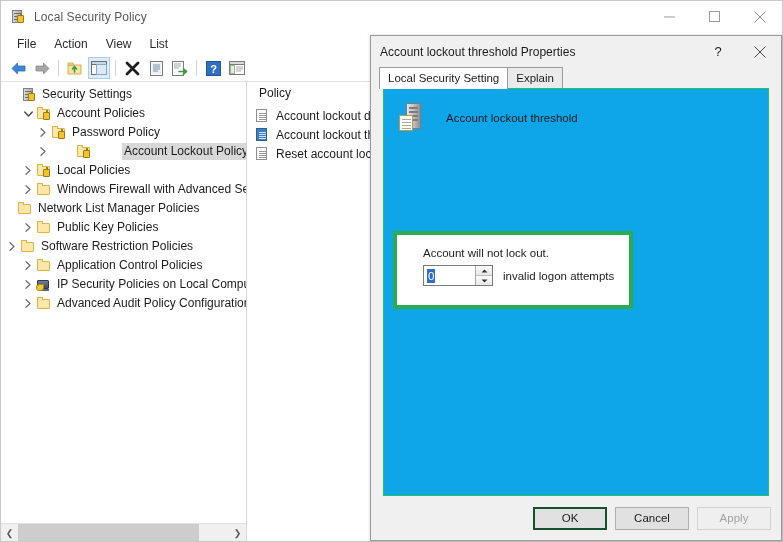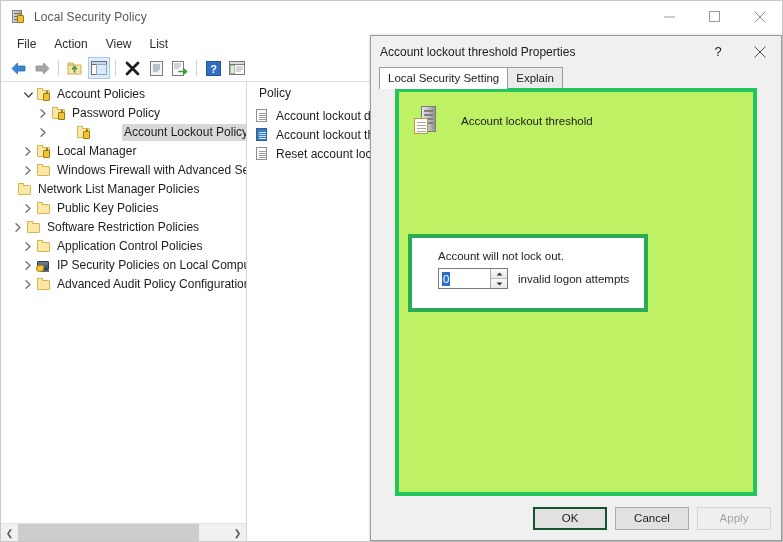--- a/index.html
+++ b/index.html
@@ -289,23 +289,23 @@
   }
   .tab.active {
     background: #ffffff;
     padding-bottom: 4px;
     margin-bottom: -1px;
     z-index: 3;
   }
 
   .tab-body {
     flex: 1 1 auto;
-    margin: 0 24px;
-    background: #bef264;
-    border: 4px solid #22c55e;
+    margin: 0 12px;
+    background: #0ea5e9;
+    border: 1px solid #22c55e;
     position: relative;
     min-height: 0;
     overflow: hidden;
   }
 
   .policy-head {
     display: flex;
     align-items: center;
     padding: 12px 0 0 14px;
   }
@@ -665,20 +665,32 @@
           <line x1="7" y1="10" x2="12" y2="10"></line>
         </g>
       </svg>
     </div>
   </div>
 
   <div class="mmc-body">
 
     <div class="tree-pane">
       <div class="tree-scroll" id="tree-scroll">
+          <div class="tree-row" style="padding-left: 4px;">
+            <span class="tw"></span>
+            <span class="tree-ico">
+              <span class="ic-server">
+                <i style="top:2px"></i>
+                <i style="top:5px"></i>
+                <i style="top:8px"></i>
+              </span>
+              <span class="ic-lockbadge"></span>
+            </span>
+            <span class="tree-label">Security Settings</span>
+          </div>
           <div class="tree-row" style="padding-left: 19px;">
             <span class="tw">
               <svg width="9" height="6" viewBox="0 0 9 6">
                 <path d="M0.7 1 L4.5 5 L8.3 1" fill="none" stroke="#3d3d3d" stroke-width="1.2" stroke-linecap="round" stroke-linejoin="round"></path>
               </svg>
             </span>
             <span class="tree-ico">
               <span class="ic-folder"></span>
               <span class="ic-lockbadge"></span>
             </span>
@@ -711,21 +723,21 @@
           <div class="tree-row" style="padding-left: 19px;">
             <span class="tw">
               <svg width="6" height="9" viewBox="0 0 6 9">
                 <path d="M1 0.7 L5 4.5 L1 8.3" fill="none" stroke="#6b6b6b" stroke-width="1.2" stroke-linecap="round" stroke-linejoin="round"></path>
               </svg>
             </span>
             <span class="tree-ico">
               <span class="ic-folder"></span>
               <span class="ic-lockbadge"></span>
             </span>
-            <span class="tree-label">Local Manager</span>
+            <span class="tree-label">Local Policies</span>
           </div>
           <div class="tree-row" style="padding-left: 19px;">
             <span class="tw">
               <svg width="6" height="9" viewBox="0 0 6 9">
                 <path d="M1 0.7 L5 4.5 L1 8.3" fill="none" stroke="#6b6b6b" stroke-width="1.2" stroke-linecap="round" stroke-linejoin="round"></path>
               </svg>
             </span>
             <span class="tree-ico">
               <span class="ic-folder"></span>
             </span>
@@ -742,21 +754,21 @@
             <span class="tw">
               <svg width="6" height="9" viewBox="0 0 6 9">
                 <path d="M1 0.7 L5 4.5 L1 8.3" fill="none" stroke="#6b6b6b" stroke-width="1.2" stroke-linecap="round" stroke-linejoin="round"></path>
               </svg>
             </span>
             <span class="tree-ico">
               <span class="ic-folder"></span>
             </span>
             <span class="tree-label">Public Key Policies</span>
           </div>
-          <div class="tree-row" style="padding-left: 9px;">
+          <div class="tree-row" style="padding-left: 3px;">
             <span class="tw">
               <svg width="6" height="9" viewBox="0 0 6 9">
                 <path d="M1 0.7 L5 4.5 L1 8.3" fill="none" stroke="#6b6b6b" stroke-width="1.2" stroke-linecap="round" stroke-linejoin="round"></path>
               </svg>
             </span>
             <span class="tree-ico">
               <span class="ic-folder"></span>
             </span>
             <span class="tree-label">Software Restriction Policies</span>
           </div>

